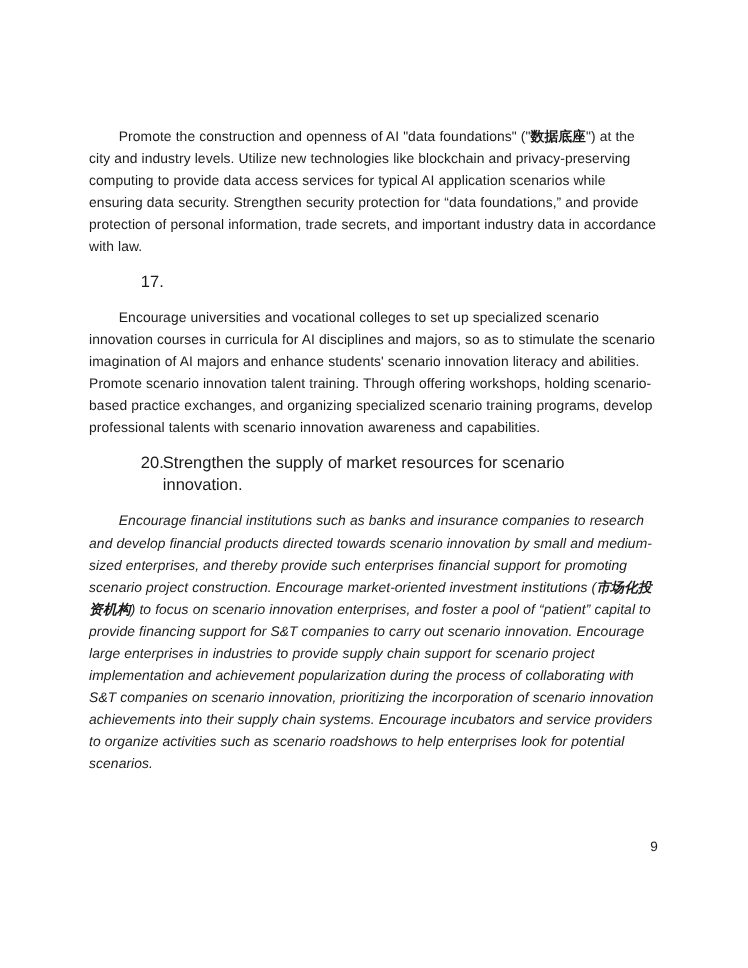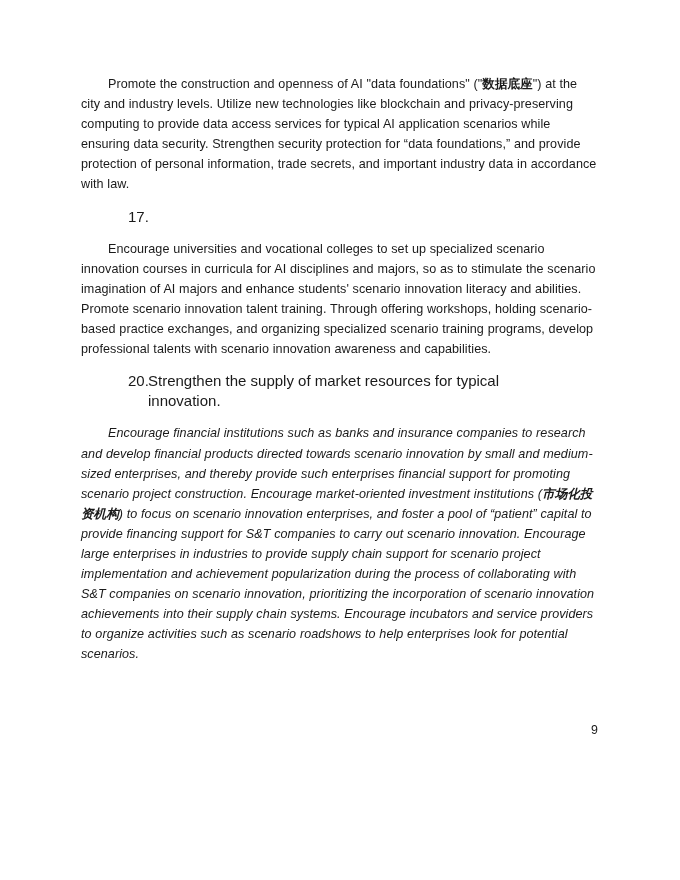--- a/index.html
+++ b/index.html
@@ -13,20 +13,21 @@
     font-family: "Liberation Sans", "DejaVu Sans", sans-serif;
     color: #1a1a1a;
     overflow: hidden;
   }
   .page {
     position: relative;
     width: 680px;
     height: 780px;
     background: #ffffff;
     box-sizing: border-box;
+    margin-top: 40px;
   }
   .content {
     position: absolute;
     left: 81px;
     top: 74px;
     width: 517px;
   }
   p.body-para {
     margin: 0 0 12px 0;
     font-size: 12.6px;
@@ -78,18 +79,18 @@
 
 <div class="page">
   <div class="content">
       <p class="body-para"><span>Promote the construction and openness of AI "data foundations" ("</span><span class="cjk">数据底座</span><span>") at the city and industry levels. Utilize new technologies like blockchain and privacy-preserving computing to provide data access services for typical AI application scenarios while ensuring data security. Strengthen security protection for “data foundations,” and provide protection of personal information, trade secrets, and important industry data in accordance with law.</span></p>
       <div class="numbered-item">
         <span class="num">17.</span>
       </div>
       <p class="body-para"><span>Encourage universities and vocational colleges to set up specialized scenario innovation courses in curricula for AI disciplines and majors, so as to stimulate the scenario imagination of AI majors and enhance students' scenario innovation literacy and abilities. Promote scenario innovation talent training. Through offering workshops, holding scenario-based practice exchanges, and organizing specialized scenario training programs, develop professional talents with scenario innovation awareness and capabilities.</span></p>
       <div class="numbered-item">
         <span class="num">20.</span>
-        <span class="item-text">Strengthen the supply of market resources for typical innovation.</span>
+        <span class="item-text">Strengthen the supply of market resources for scenario innovation.</span>
       </div>
       <p class="body-para"><span>Encourage financial institutions such as banks and insurance companies to research and develop financial products directed towards scenario innovation by small and medium-sized enterprises, and thereby provide such enterprises financial support for promoting scenario project construction. Encourage market-oriented investment institutions (</span><span class="cjk">市场化投资机构</span><span>) to focus on scenario innovation enterprises, and foster a pool of “patient” capital to provide financing support for S&amp;T companies to carry out scenario innovation. Encourage large enterprises in industries to provide supply chain support for scenario project implementation and achievement popularization during the process of collaborating with S&amp;T companies on scenario innovation, prioritizing the incorporation of scenario innovation achievements into their supply chain systems. Encourage incubators and service providers to organize activities such as scenario roadshows to help enterprises look for potential scenarios.</span></p>
     </div>
   <div class="page-number">9</div>
 </div>
 
 </body></html>

